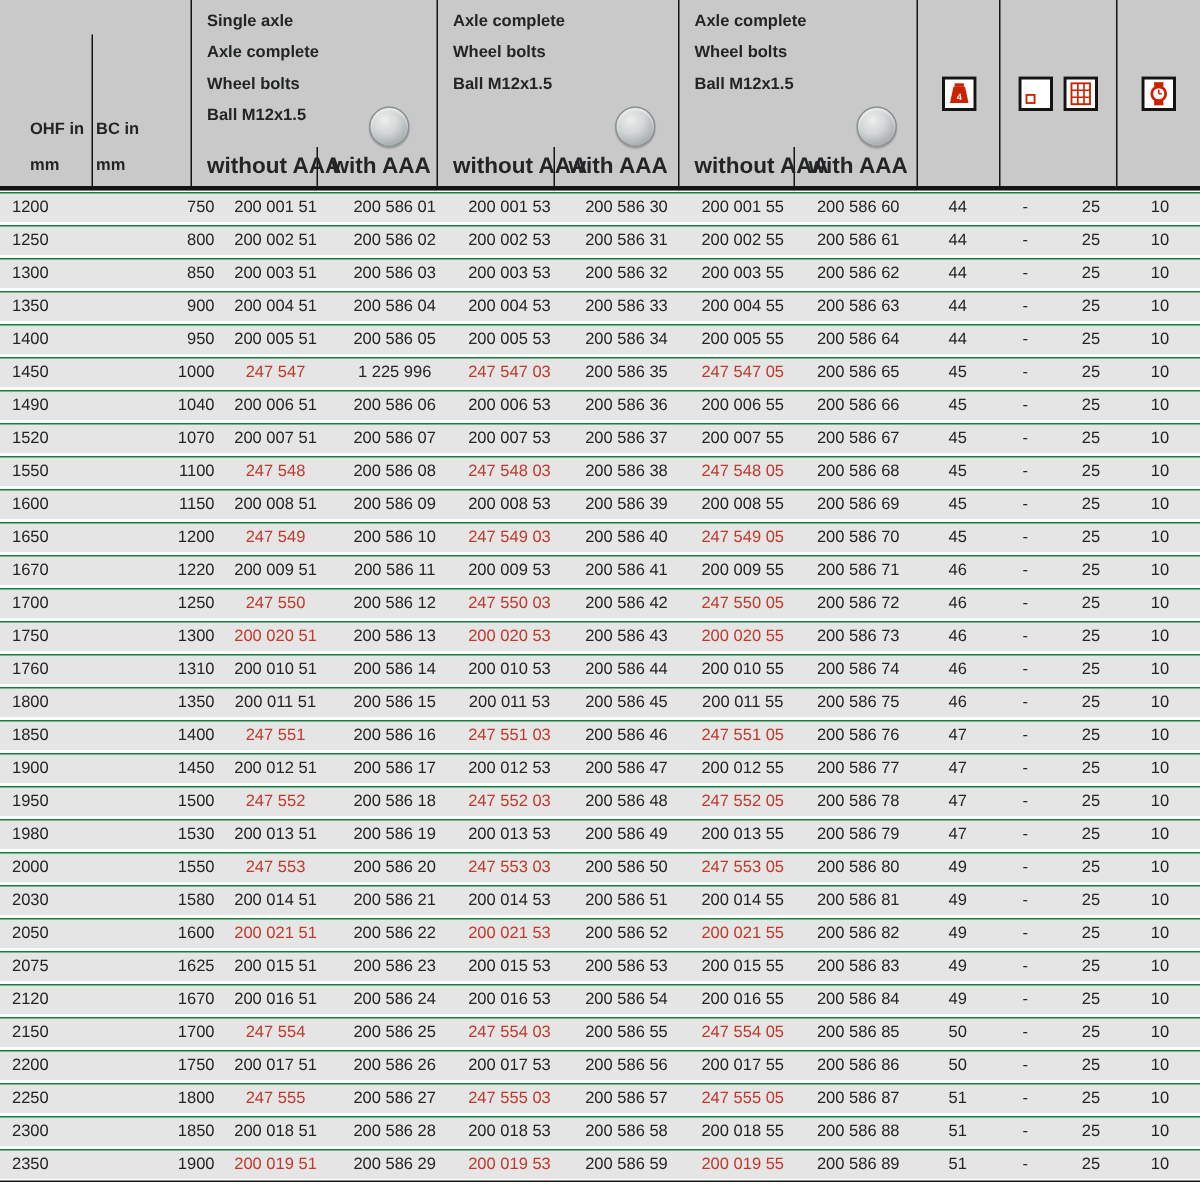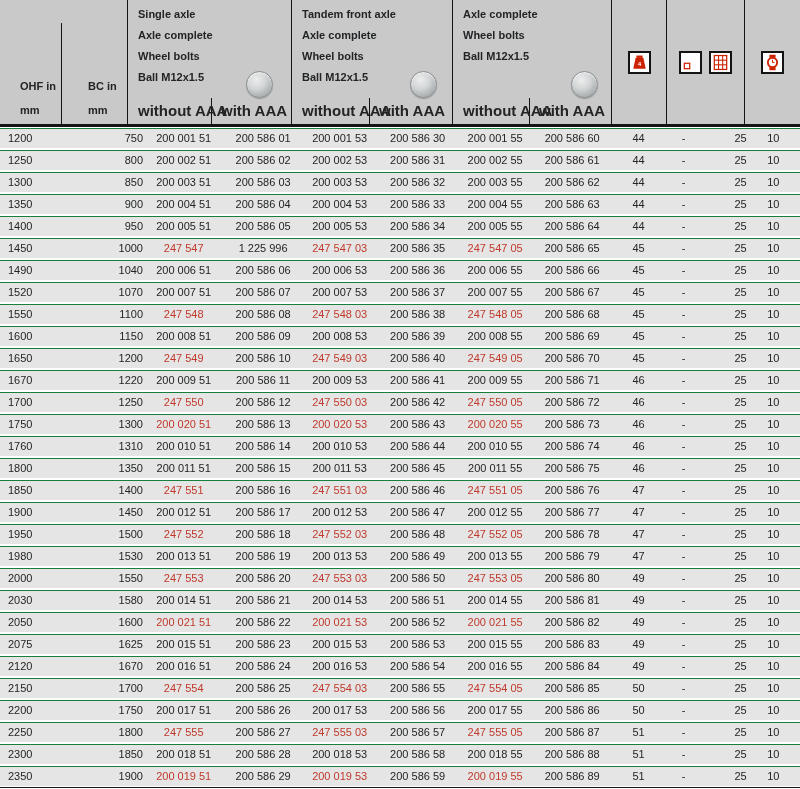--- a/index.html
+++ b/index.html
@@ -26,21 +26,21 @@
   .h-pk{width:78px;border-right:1px solid #141414;display:flex;align-items:center;justify-content:center;gap:7px;}
   .h-tm{width:55px;display:flex;align-items:center;justify-content:center;}
   .glines{padding:4px 0 0 10px;font-size:11px;font-weight:700;line-height:21px;white-space:nowrap;}
   .subrow{margin-top:auto;display:flex;height:24px;font-size:15px;font-weight:700;align-items:flex-end;}
   .sub-wo{border-right:1px solid #141414;padding-left:10px;line-height:26px;white-space:nowrap;}
   .h-single .sub-wo{width:84px;}
   .h-tandem .sub-wo{width:78px;}
   .h-rear .sub-wo{width:77px;}
   .sub-w{padding-left:9px;line-height:26px;white-space:nowrap;}
   .mmlabel{position:absolute;left:20px;bottom:2px;font-size:11px;font-weight:700;line-height:24px;}
-  .h-bc .mmlabel{left:26px;}
+  .h-bc .mmlabel{left:2px;}
   .hubcap{
     position:absolute;left:118px;top:71px;width:27px;height:27px;border-radius:50%;
     background:radial-gradient(circle at 38% 32%,#ededed 0%,#d2d5d6 40%,#a8adaf 75%,#8f9496 100%);
     border:1px solid #8a8f91;box-shadow:inset 0 1px 2px rgba(255,255,255,.8), 0 1px 1px rgba(0,0,0,.25);
   }
   .iconbox{
     width:23px;height:23px;background:#fff;border:2px solid #141414;
     display:flex;align-items:center;justify-content:center;
   }
   
@@ -53,21 +53,21 @@
   .c-ohf{width:62px;text-align:left;padding-left:8px;}
   .c-bc{width:66px;text-align:right;padding-left:11px;}
   .c-sw{width:84px;}
   .c-swa{width:80px;}
   .c-tw{width:78px;}
   .c-twa{width:83px;}
   .c-rw{width:77px;}
   .c-rwa{width:82px;}
   .c-wt{width:55px;}
   .c-dash{width:38px;}
-  .c-pack{width:40px;text-align:right;padding-left:6px;}
+  .c-pack{width:40px;text-align:center;padding-left:6px;}
   .c-tm{width:55px;}
   .red{color:#c0392b;}
 </style>
 </head>
 <body>
 
 <div class="page">
 
   <div class="thead">
 
@@ -94,21 +94,20 @@
       </div>
       <div class="hubcap"></div>
       <div class="subrow">
         <div class="sub-wo">without AAA</div>
         <div class="sub-w">with AAA</div>
       </div>
     </div>
 
     <div class="hcell h-group h-tandem">
       <div class="glines">
-        <div>Tandem front axle</div>
         <div>Axle complete</div>
         <div>Wheel bolts</div>
         <div>Ball M12x1.5</div>
       </div>
       <div class="hubcap"></div>
       <div class="subrow">
         <div class="sub-wo">without AAA</div>
         <div class="sub-w">with AAA</div>
       </div>
     </div>

